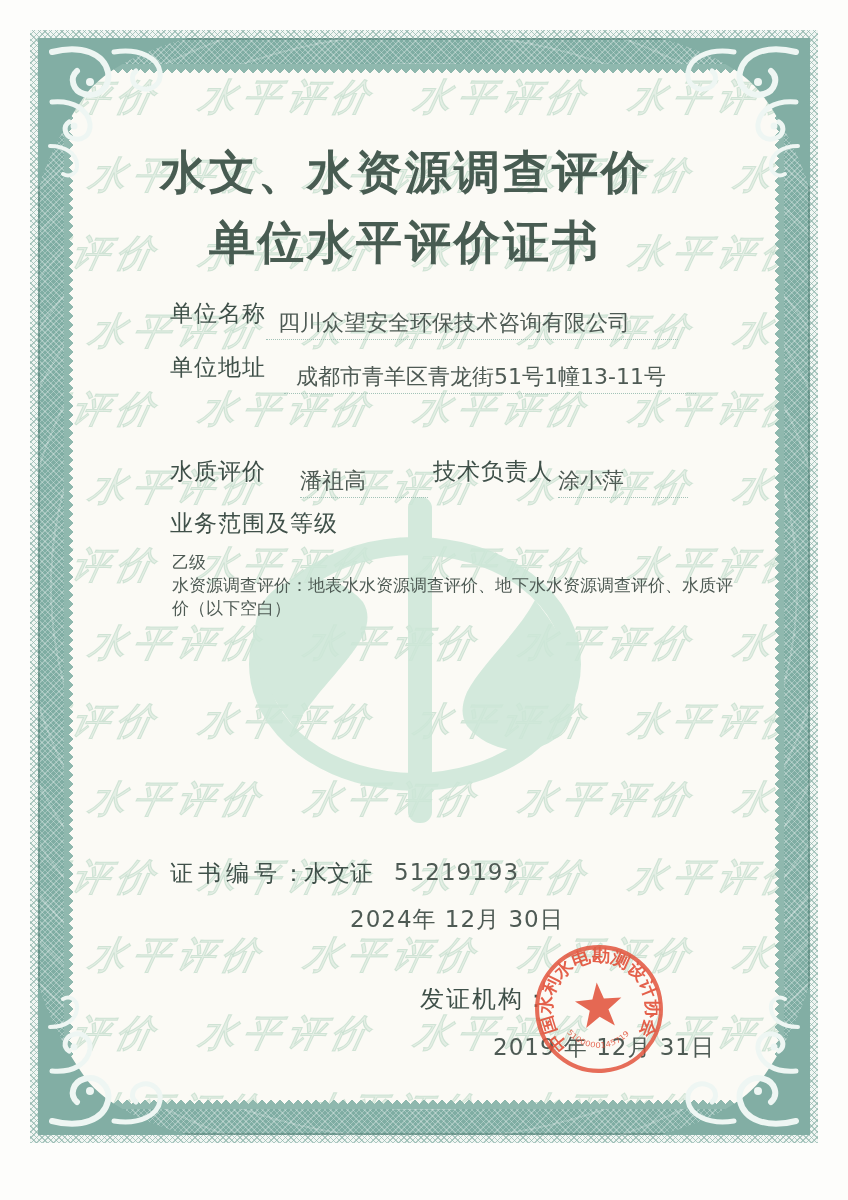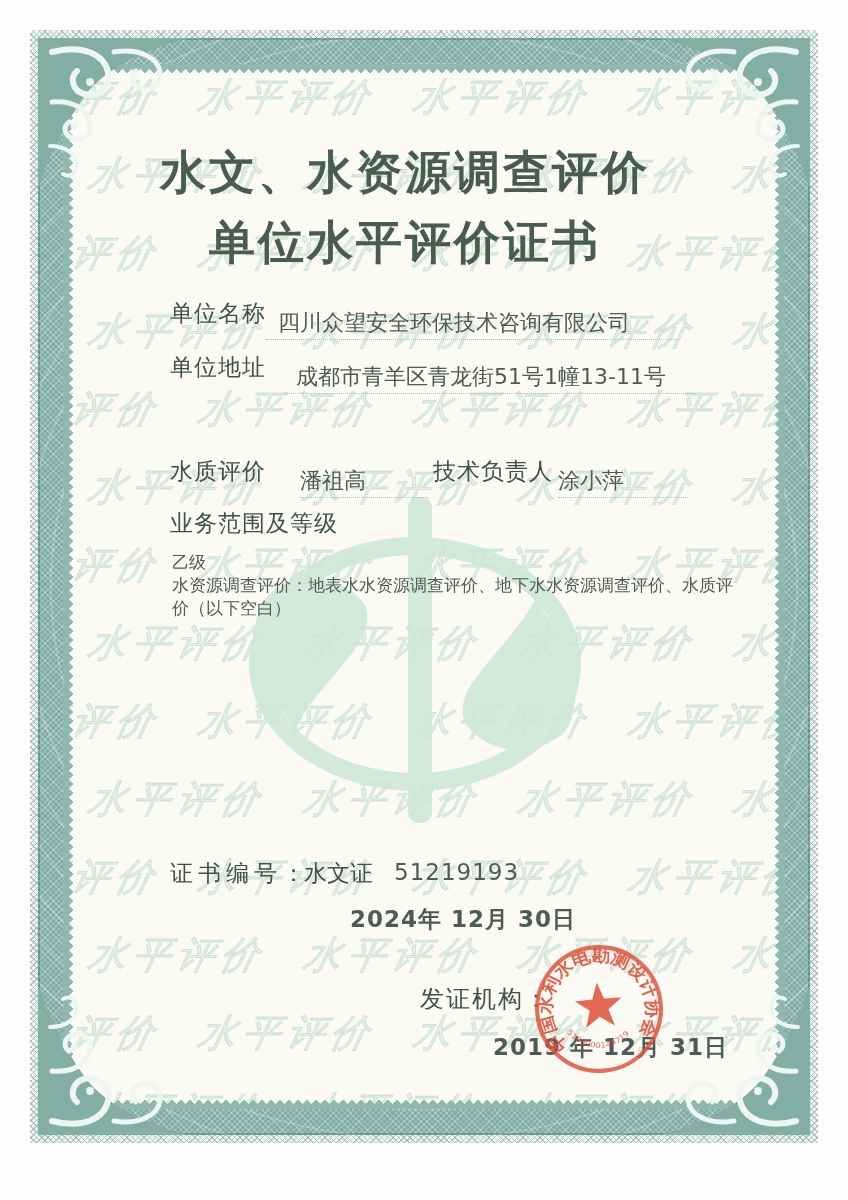--- a/index.html
+++ b/index.html
@@ -54,21 +54,21 @@
 
   
   .content{position:absolute;inset:0;z-index:3;}
   .title{position:absolute;left:50px;right:88px;text-align:center;font-family:var(--sans);
     font-weight:700;font-size:46px;letter-spacing:3px;color:var(--title);}
   .flabel{position:absolute;font-family:var(--serif);font-size:23px;color:var(--ink);letter-spacing:1px;white-space:nowrap;}
   .vline{position:absolute;height:36px;border-bottom:1.5px dotted #a3c3b8;box-sizing:border-box;margin-top:12px;}
   .vtext{font-family:var(--sans);font-size:22px;color:var(--ink2);white-space:nowrap;display:block;padding-top:4px;}
   .center .vtext{text-align:left;}
   .small{font-size:17px;line-height:23px;color:var(--ink2);font-family:var(--sans);}
-  .pre{white-space:pre;font-weight:bold;}
+  .pre{white-space:pre;}
   .certrow{position:absolute;font-family:var(--serif);font-size:23px;color:var(--ink);white-space:nowrap;}
   .num{font-family:var(--sans);color:var(--ink2);letter-spacing:1px;}
   .footer{position:absolute;top:1148px;right:36px;font-family:var(--serif);font-size:17px;letter-spacing:3px;color:#4f6057;z-index:3;white-space:nowrap;}
 
   
   .seal{position:absolute;left:531px;top:941px;width:136px;height:136px;z-index:4;transform:rotate(-5deg);opacity:.9;}
 </style>
 </head>
 <body>
 

